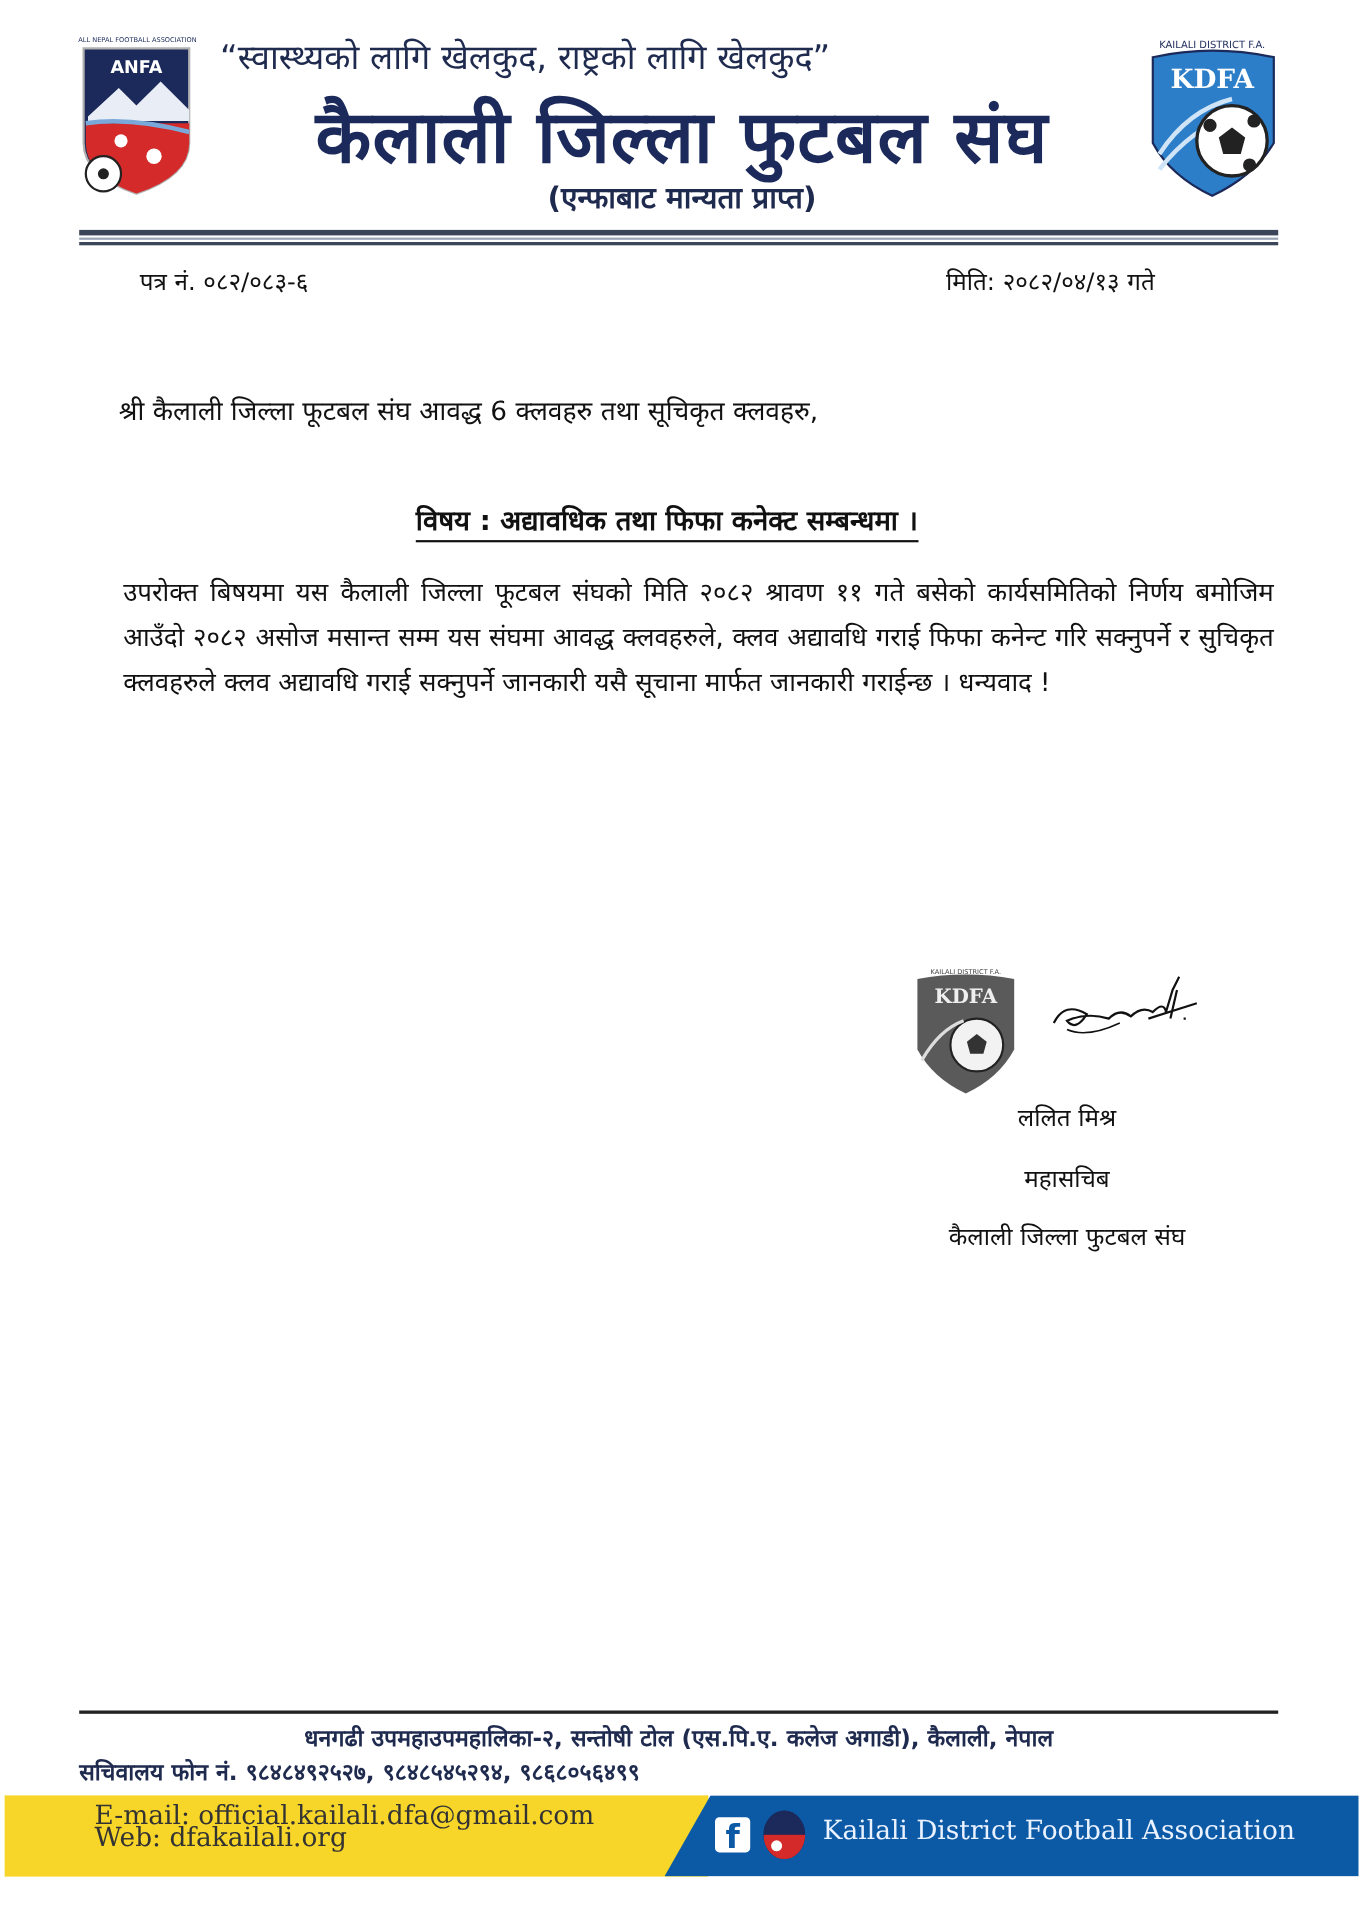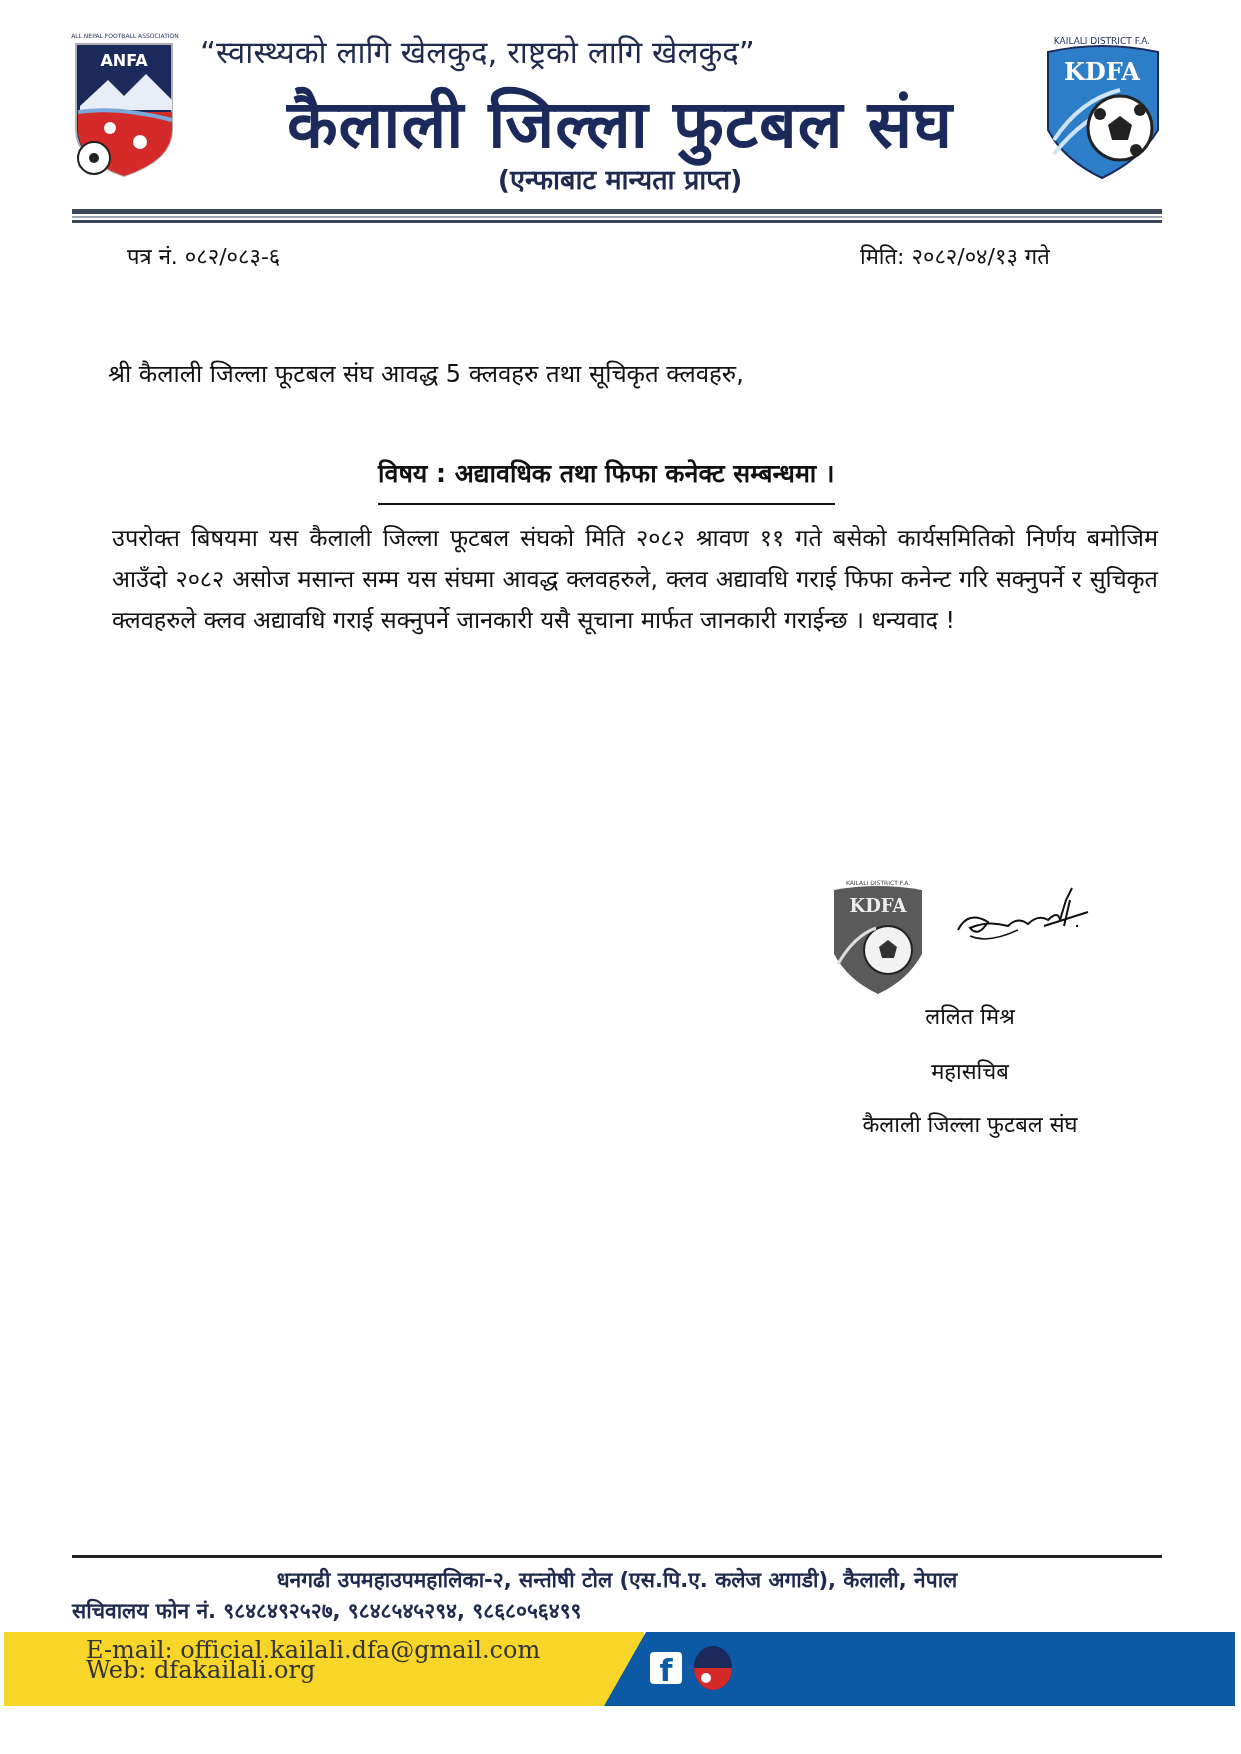--- a/index.html
+++ b/index.html
@@ -20,21 +20,21 @@
   .hdr-rule2 { left: 72px; width: 1090px; top: 216px; height: 2px; background: #9aa4b4; }
   .hdr-rule3 { left: 72px; width: 1090px; top: 220px; height: 3px; background: #3b4658; }
 
   
   .ref { left: 127px; top: 240px; font-size: 22px; }
   .date { left: 860px; top: 240px; font-size: 22px; }
 
   .recipient { left: 108px; top: 356px; font-size: 24px; }
 
   .subject { left: 378px; top: 455px; font-size: 25px; font-weight: bold;
-             border-bottom: 2px solid #111; padding-bottom: 14px; }
+             border-bottom: 2px solid #111; padding-bottom: 2px; }
 
   .body-text { left: 112px; top: 518px; width: 1046px; font-size: 23.5px; line-height: 41px;
                text-align: justify; text-align-last: left; }
 
   
   .stamp { left: 828px; top: 876px; width: 100px; height: 120px; }
   .signature { left: 948px; top: 880px; width: 150px; height: 80px; }
   .sig-name { left: 850px; width: 240px; top: 1000px; text-align: center; font-size: 22px; }
   .sig-title { left: 850px; width: 240px; top: 1055px; text-align: center; font-size: 22px; }
   .sig-org { left: 820px; width: 300px; top: 1108px; text-align: center; font-size: 22px; }
@@ -98,21 +98,21 @@
   </svg>
 </div>
 
 <div class="abs hdr-rule1"></div>
 <div class="abs hdr-rule2"></div>
 <div class="abs hdr-rule3"></div>
 
 <div class="abs ref">पत्र नं. ०८२/०८३-६</div>
 <div class="abs date">मिति: २०८२/०४/१३ गते</div>
 
-<div class="abs recipient">श्री कैलाली जिल्ला फूटबल संघ आवद्ध 5 क्लवहरु तथा सूचिकृत क्लवहरु,</div>
+<div class="abs recipient">श्री कैलाली जिल्ला फूटबल संघ आवद्ध 6 क्लवहरु तथा सूचिकृत क्लवहरु,</div>
 
 <div class="abs subject">विषय : अद्यावधिक तथा फिफा कनेक्ट सम्बन्धमा ।</div>
 
 <div class="abs body-text">उपरोक्त बिषयमा यस कैलाली जिल्ला फूटबल संघको मिति २०८२ श्रावण ११ गते बसेको कार्यसमितिको निर्णय बमोजिम आउँदो २०८२ असोज मसान्त सम्म यस संघमा आवद्ध क्लवहरुले, क्लव अद्यावधि गराई फिफा कनेन्ट गरि सक्नुपर्ने र सुचिकृत क्लवहरुले क्लव अद्यावधि गराई सक्नुपर्ने जानकारी यसै सूचाना मार्फत जानकारी गराईन्छ । धन्यवाद !</div>
 
 <div class="abs stamp">
   <svg width="100" height="120" viewBox="0 0 100 120">
     <text x="50" y="9" font-size="6" text-anchor="middle" fill="#444" font-family="DejaVu Sans, sans-serif">KAILALI DISTRICT F.A.</text>
     <path d="M6 14 Q50 6 94 14 V78 Q80 104 50 118 Q20 104 6 78 Z" fill="#5a5a5a"></path>
     <text x="50" y="36" font-size="18" font-weight="bold" text-anchor="middle" fill="#eee" font-family="DejaVu Serif, serif">KDFA</text>
@@ -141,13 +141,14 @@
   <div class="band-email">E-mail: official.kailali.dfa@gmail.com</div>
   <div class="band-web">Web: dfakailali.org</div>
   <div class="fb-icon">f</div>
   <div class="anfa-mini">
     <svg width="38" height="44" viewBox="0 0 38 44">
       <rect x="0" y="0" width="38" height="22" fill="#1b2a5a"></rect>
       <rect x="0" y="22" width="38" height="22" fill="#d42a2a"></rect>
       <circle cx="12" cy="32" r="5" fill="#fff"></circle>
     </svg>
   </div>
+  <div class="band-fb-name">Kailali District Football Association</div>
 </div>
 
 </body></html>

